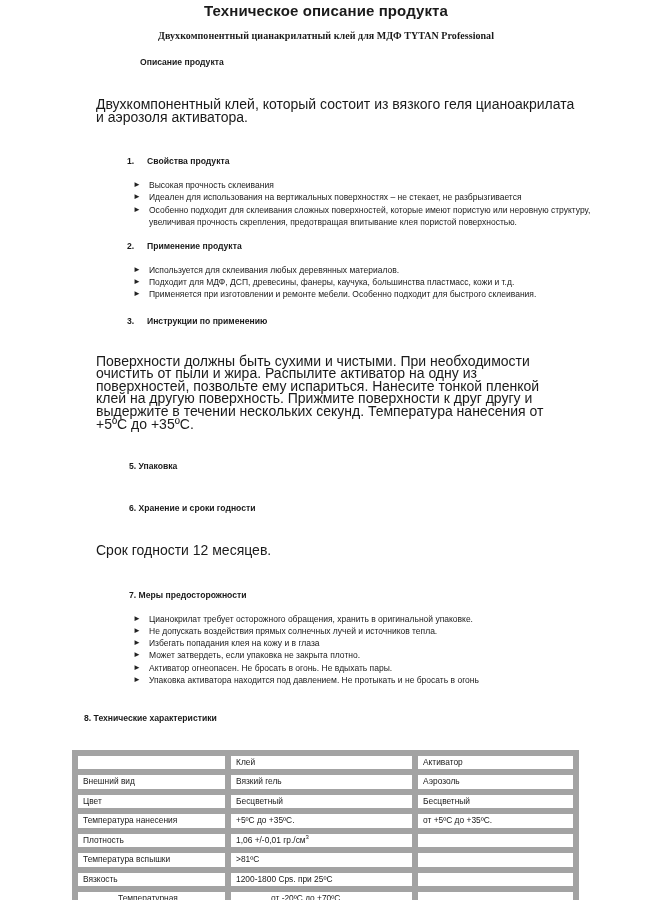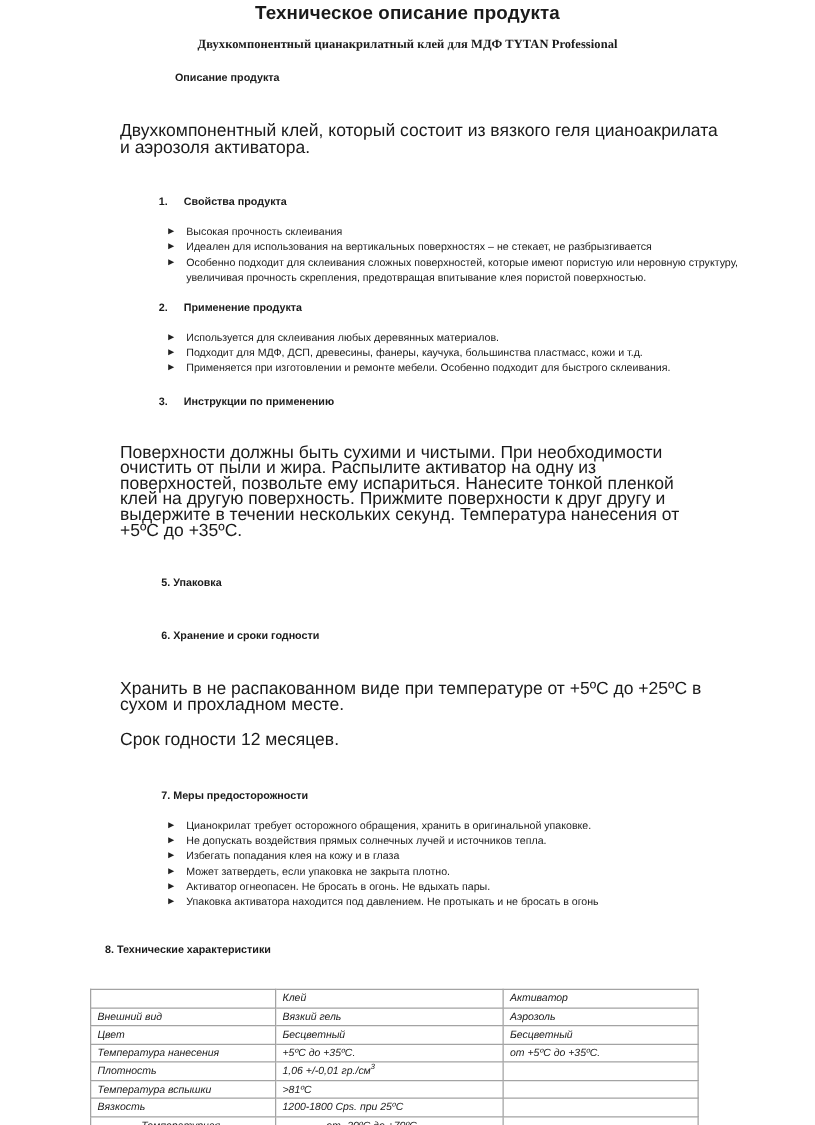--- a/index.html
+++ b/index.html
@@ -126,29 +126,28 @@
     padding-left: 72px;
     padding-right: 60px;
   }
   table.spec {
     border-collapse: collapse;
     width: 456px;
     table-layout: fixed;
     font-size: 8.4px;
   }
   table.spec td {
-    border: 1px solid #a3a3a3;
+    border: 6px solid #a3a3a3;
     padding: 1px 4px 1px 5px;
     vertical-align: top;
     line-height: 11.5px;
     height: 11px;
     color: #1a1a1a;
     overflow: hidden;
     white-space: nowrap;
-    font-style: italic;
   }
   table.spec td.c0 { width: 138px; }
   table.spec td.c1 { width: 172px; }
   table.spec td.c2 { width: 146px; }
   table.spec tr.tall td {
     height: 25px;
     white-space: normal;
     padding-left: 40px;
   }
   sup {
@@ -233,21 +232,20 @@
 
   <div class="gap-16"></div>
 
   <div class="section-wrap">
     <div class="h-plain">6. Хранение и сроки годности</div>
   </div>
 
   <div class="gap-14"></div>
 
   <div style="padding-left:80px;padding-right:60px;">
-    <p class="para">Хранить в не распакованном виде при температуре от +5ºC до +25ºC в сухом и прохладном месте.</p>
     <p class="para">Срок годности 12 месяцев.</p>
   </div>
 
   <div class="gap-16"></div>
 
   <div class="section-wrap">
     <div class="h-plain">7. Меры предосторожности</div>
     <div class="gap-12"></div>
     <ul class="bullets">
       <li><span class="marker">►</span><span>Цианокрилат требует осторожного обращения, хранить в оригинальной упаковке.</span></li>

